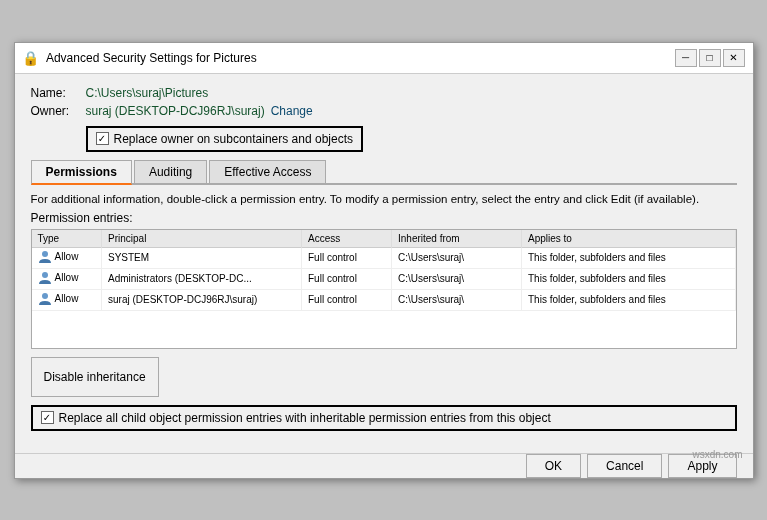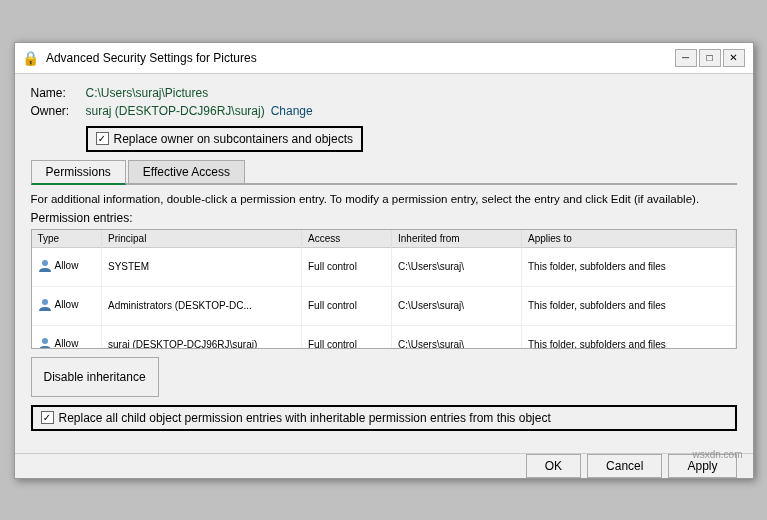--- a/index.html
+++ b/index.html
@@ -107,23 +107,23 @@
       padding: 4px 14px;
       border: 1px solid #aaa;
       background: #e0e0e0;
       cursor: pointer;
       font-size: 12px;
       border-bottom: none;
       margin-right: 2px;
     }
     .tab.active {
       background: #f0f0f0;
-      border-bottom: 2px solid #15803d;
+      border-bottom: 2px solid #f97316;
       margin-bottom: -2px;
-      font-weight: normal;
+      font-weight: bold;
     }
     .info-text {
       font-size: 11.5px;
       color: #000;
       margin-bottom: 6px;
     }
     .permission-entries-label {
       font-size: 12px;
       margin-bottom: 4px;
     }
@@ -146,21 +146,21 @@
     thead th {
       text-align: left;
       padding: 3px 6px;
       font-weight: normal;
       border-right: 1px solid #ddd;
     }
     tbody tr {
       border-bottom: 1px solid #eee;
     }
     tbody td {
-      padding: 11px 6px;
+      padding: 2px 6px;
       border-right: 1px solid #eee;
       white-space: nowrap;
       overflow: hidden;
       text-overflow: ellipsis;
     }
     .buttons-row {
       display: flex;
       gap: 8px;
       margin-bottom: 10px;
     }
@@ -249,20 +249,21 @@
     </div>
     
     <div class="owner-checkbox-row" style="margin-left:55px; cursor:pointer;">
       <div class="checkbox-custom">✓</div>
       <span>Replace owner on subcontainers and objects</span>
     </div>
 
     
     <div class="tabs">
       <div class="tab active">Permissions</div>
+      <div class="tab">Auditing</div>
       <div class="tab">Effective Access</div>
     </div>
 
     
     <div class="info-text">For additional information, double-click a permission entry. To modify a permission entry, select the entry and click Edit (if available).</div>
 
     
     <div class="permission-entries-label">Permission entries:</div>
 
     

